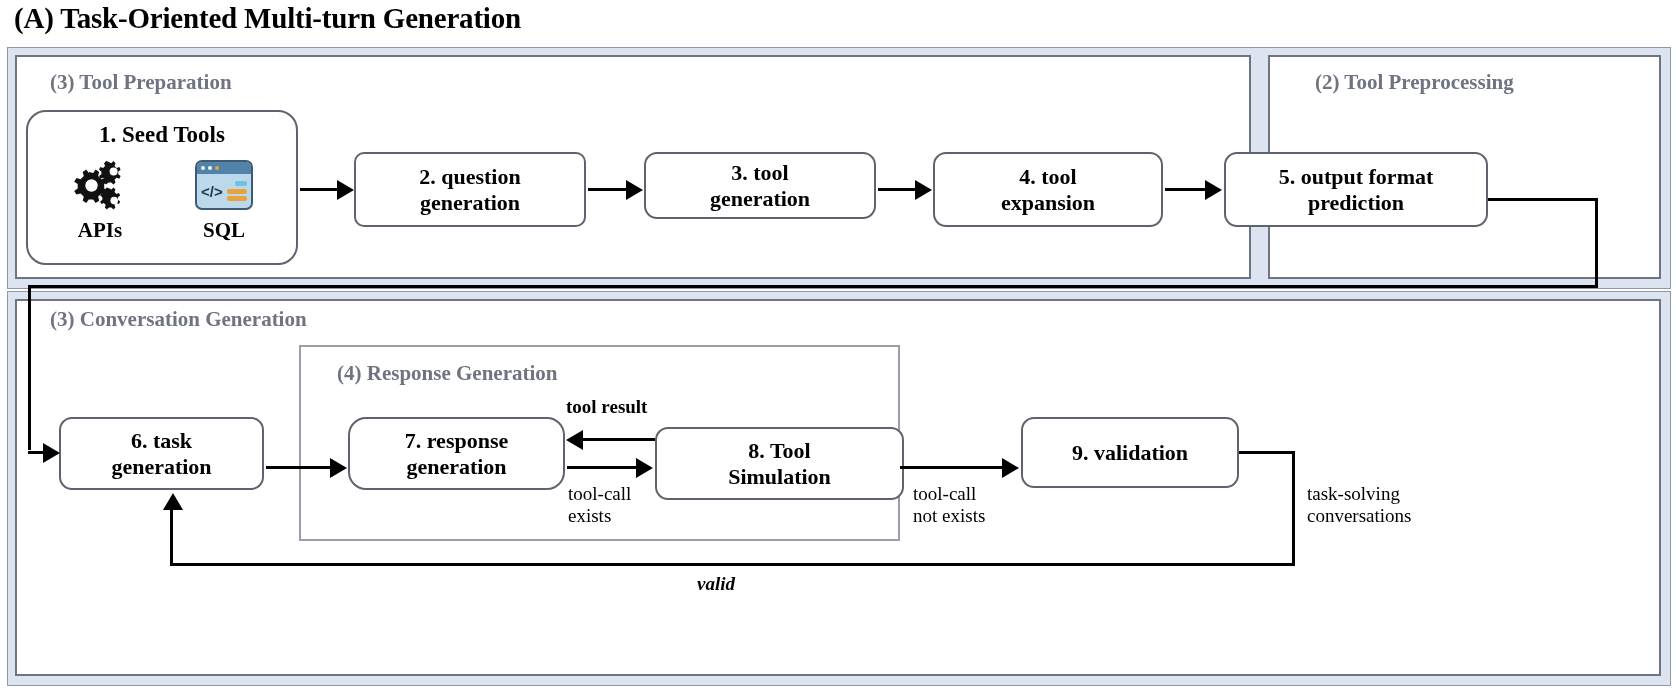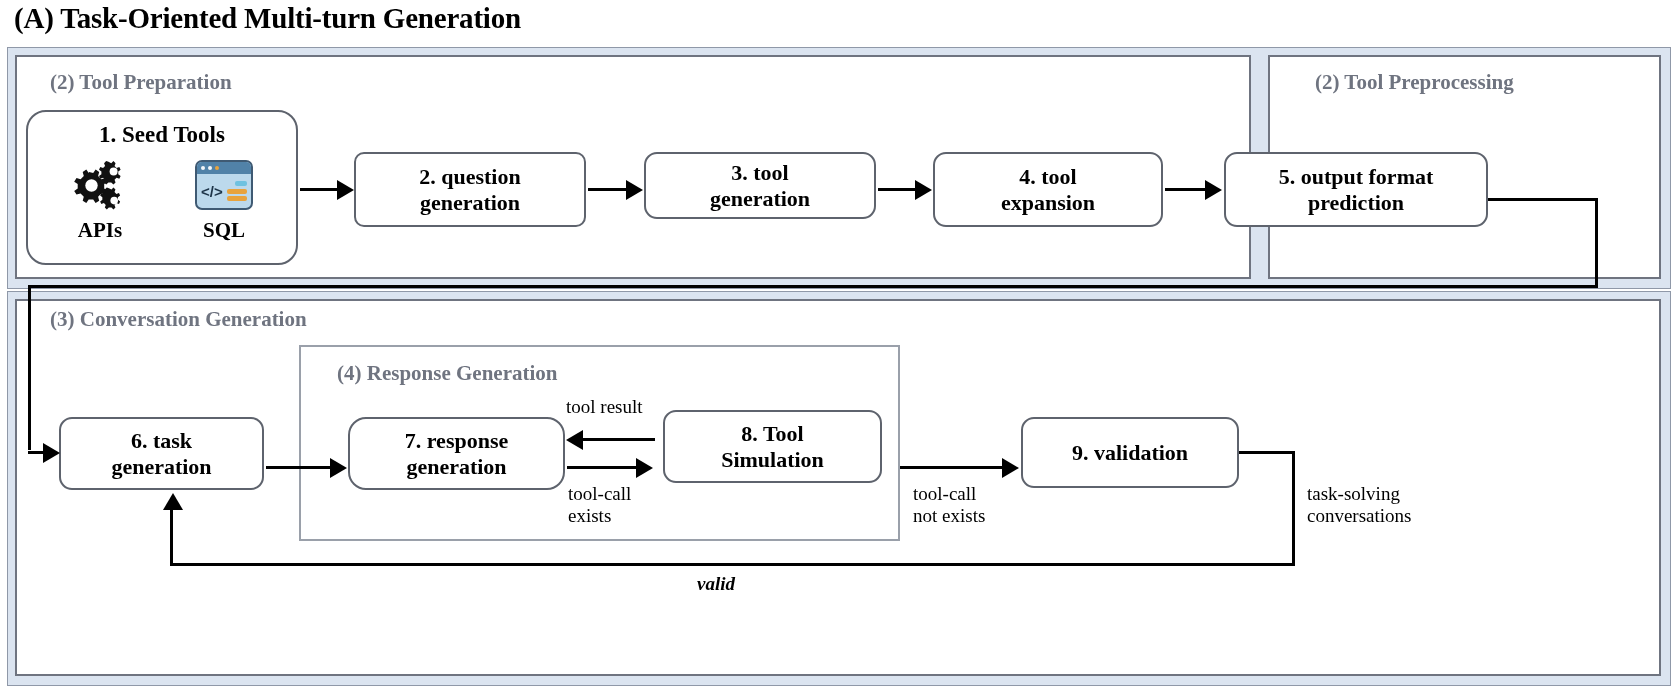--- a/index.html
+++ b/index.html
@@ -63,21 +63,21 @@
   .seed-item{display:flex;flex-direction:column;align-items:center;width:78px;}
   .seed-item .cap{font-size:21px;font-weight:bold;margin-top:2px;}
   .icon-box{height:62px;display:flex;align-items:center;justify-content:center;}
 
   #node-2{left:354px;top:152px;width:232px;height:75px;border-radius:10px;}
   #node-3{left:644px;top:152px;width:232px;height:67px;}
   #node-4{left:933px;top:152px;width:230px;height:75px;}
   #node-5{left:1224px;top:152px;width:264px;height:75px;}
   #node-6{left:59px;top:417px;width:205px;height:73px;}
   #node-7{left:348px;top:417px;width:217px;height:73px;border-radius:18px;}
-  #node-8{left:655px;top:410px;width:219px;height:73px;margin-left:8px;}
+  #node-8{left:655px;top:427px;width:249px;height:73px;}
   #node-9{left:1021px;top:417px;width:218px;height:71px;}
 
   
   .ln{position:absolute;background:#000000;}
   .h{height:3px;}
   .v{width:3px;}
   .arrow{position:absolute;width:0;height:0;}
   .ar-right{border-top:10px solid transparent;border-bottom:10px solid transparent;border-left:17px solid #000;}
   .ar-left{border-top:10px solid transparent;border-bottom:10px solid transparent;border-right:17px solid #000;}
   .ar-up{border-left:10px solid transparent;border-right:10px solid transparent;border-bottom:17px solid #000;}
@@ -125,21 +125,21 @@
   <div class="fig-title">(A) Task-Oriented Multi-turn Generation</div>
 
   <div class="outer-frame" id="frame-top"></div>
   <div class="outer-frame" id="frame-bottom"></div>
 
   <div class="panel" id="panel-1"></div>
   <div class="panel" id="panel-2"></div>
   <div class="panel" id="panel-3"></div>
   <div class="panel" id="panel-4"></div>
 
-  <div class="panel-title" id="title-1">(2) Tool Preparation</div>
+  <div class="panel-title" id="title-1">(3) Tool Preparation</div>
   <div class="panel-title" id="title-2">(2) Tool Preprocessing</div>
   <div class="panel-title" id="title-3">(3) Conversation Generation</div>
   <div class="panel-title" id="title-4">(4) Response Generation</div>
 
   <div class="node" id="node-seed">
     <div class="seed-title">1. Seed Tools</div>
     <div class="seed-icons">
 
       <div class="seed-item">
         <div class="icon-box">
@@ -236,19 +236,19 @@
 
   <div class="ln h" style="left:900px;top:466px;width:103px;"></div>
   <div class="arrow ar-right" style="left:1002px;top:457.5px;"></div>
 
   <div class="ln h" style="left:1239px;top:451px;width:56px;"></div>
   <div class="ln v" style="left:1292px;top:451px;height:115px;"></div>
   <div class="ln h" style="left:170px;top:563px;width:1125px;"></div>
   <div class="ln v" style="left:170px;top:510px;height:55px;"></div>
   <div class="arrow ar-up" style="left:163px;top:493px;"></div>
 
-  <div class="edge-label" style="left:566px;top:396px;">tool result</div>
+  <div class="edge-label" style="left:566px;top:396px;font-weight:bold;">tool result</div>
   <div class="edge-label" style="left:568px;top:483px;">tool-call<br>exists</div>
   <div class="edge-label" style="left:913px;top:483px;">tool-call<br>not exists</div>
   <div class="edge-label" style="left:1307px;top:483px;">task-solving<br>conversations</div>
   <div class="edge-label b" style="left:697px;top:573px;">valid</div>
 
 </div>
 
 </body></html>

